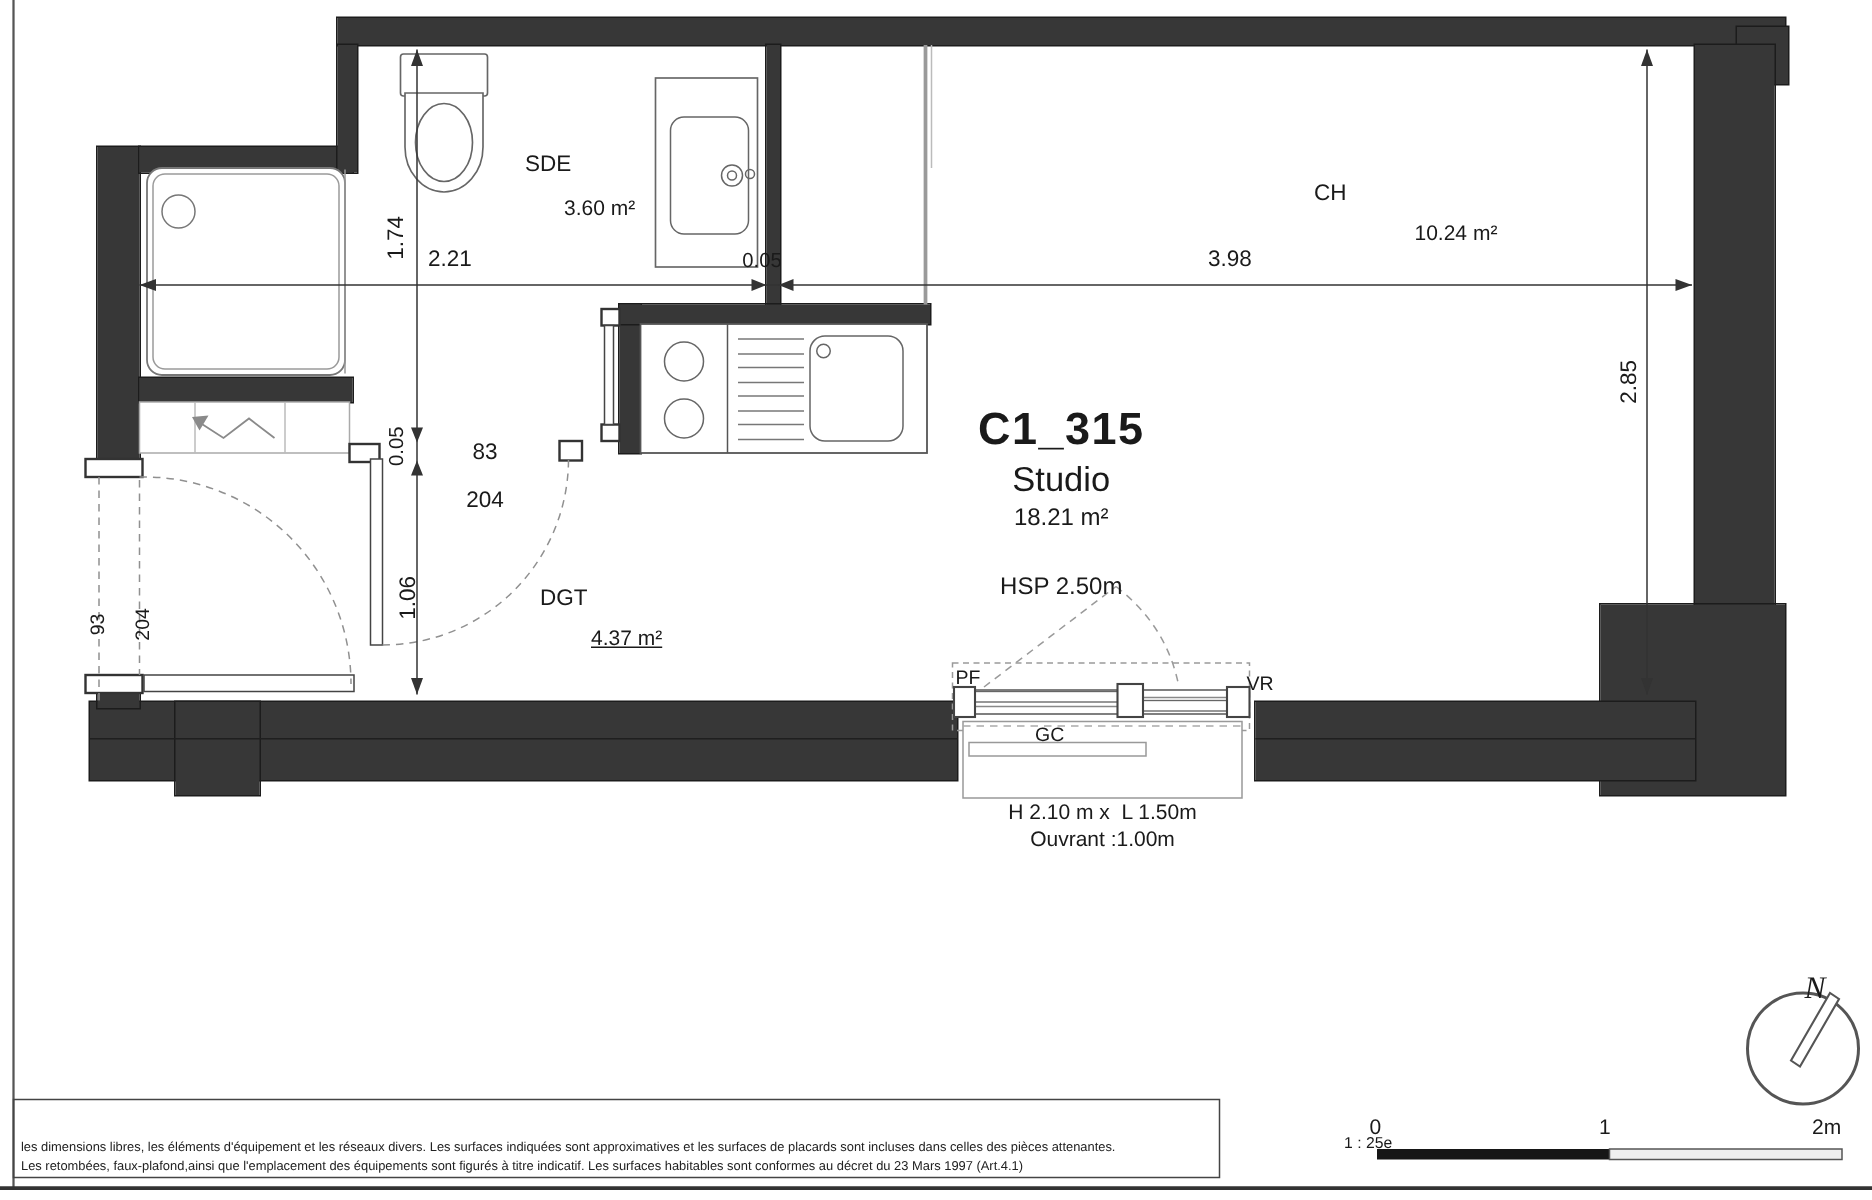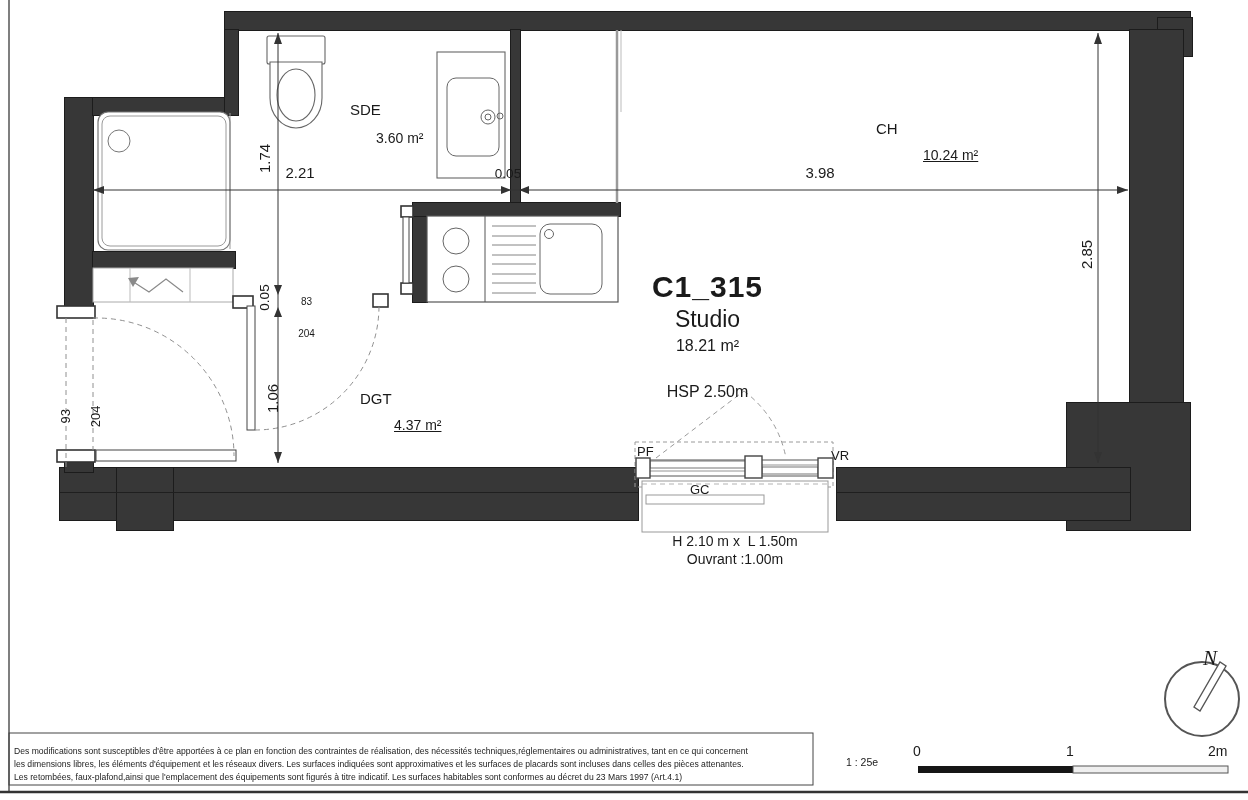--- a/index.html
+++ b/index.html
@@ -174,21 +174,21 @@
     <g>
       <rect x="918" y="766" width="155" height="7" fill="#161616"></rect>
       <rect x="1073" y="766" width="155" height="7" fill="#efefef" stroke="#555" stroke-width="1"></rect>
     </g>
   </svg>
 
   <div class="t roomname" style="left:350px;top:101px;">SDE</div>
   <div class="t roomarea" style="left:337px;top:130px;">3.60 m²</div>
 
   <div class="t roomname" style="left:876px;top:120px;">CH</div>
-  <div class="t roomarea" style="left:884px;top:147px;text-decoration:underline;">10.24 m²</div>
+  <div class="t roomarea" style="left:904px;top:147px;">10.24 m²</div>
 
   <div class="t roomname" style="left:360px;top:390px;">DGT</div>
   <div class="t roomarea" style="left:355px;top:417px;text-decoration:underline;">4.37 m²</div>
 
   <div class="titleblock">
     <div class="uid">C1_315</div>
     <div class="utype">Studio</div>
     <div class="uarea">18.21 m²</div>
     <div class="uhsp">HSP 2.50m</div>
   </div>
@@ -199,35 +199,34 @@
 
   <div class="t dim rot" style="left:244px;top:150px;width:40px;">1.74</div>
   <div class="t small-dim rot" style="left:244px;top:290px;width:40px;">0.05</div>
   <div class="t dim rot" style="left:252px;top:390px;width:40px;">1.06</div>
   <div class="t dim rot" style="left:1066px;top:246px;width:40px;">2.85</div>
 
   <div class="t rot" style="left:54px;top:386px;width:52px;font-size:13px;line-height:15px;">
     <span>93</span><br>
     <span>204</span>
   </div>
-  <div class="t ctr" style="left:280px;top:278px;width:42px;font-size:10px;line-height:16px;">
+  <div class="t ctr" style="left:294px;top:278px;width:42px;font-size:15px;line-height:16px;">
     <span>83</span><br>
     <span>204</span>
   </div>
 
   <div class="t" style="left:637px;top:444px;font-size:13px;">PF</div>
   <div class="t" style="left:831px;top:448px;font-size:13px;">VR</div>
   <div class="t" style="left:690px;top:482px;font-size:13px;">GC</div>
   <div class="t ctr" style="left:645px;top:533px;width:180px;font-size:14px;">H 2.10 m x  L 1.50m</div>
   <div class="t ctr" style="left:645px;top:551px;width:180px;font-size:14px;">Ouvrant :1.00m</div>
 
-  <div class="t disc" style="left:14px;top:745px;">Des modifications sont susceptibles d'être apportées à ce plan en fonction des contraintes de réalisation, des nécessités techniques,réglementaires ou administratives, tant en ce qui concernent</div>
   <div class="t disc" style="left:14px;top:758px;">les dimensions libres, les éléments d'équipement et les réseaux divers. Les surfaces indiquées sont approximatives et les surfaces de placards sont incluses dans celles des pièces attenantes.</div>
   <div class="t disc" style="left:14px;top:771px;">Les retombées, faux-plafond,ainsi que l'emplacement des équipements sont figurés à titre indicatif. Les surfaces habitables sont conformes au décret du 23 Mars 1997 (Art.4.1)</div>
 
-  <div class="t" style="left:846px;top:756px;font-size:10.5px;">1 : 25e</div>
+  <div class="t" style="left:896px;top:756px;font-size:10.5px;">1 : 25e</div>
   <div class="t" style="left:913px;top:743px;font-size:14px;">0</div>
   <div class="t" style="left:1066px;top:743px;font-size:14px;">1</div>
   <div class="t" style="left:1208px;top:743px;font-size:14px;">2m</div>
 
   <div class="t" style="left:1203px;top:646px;font-size:21px;font-style:italic;font-family:'Liberation Serif',serif;">N</div>
 
 </div>
 
 </body></html>

